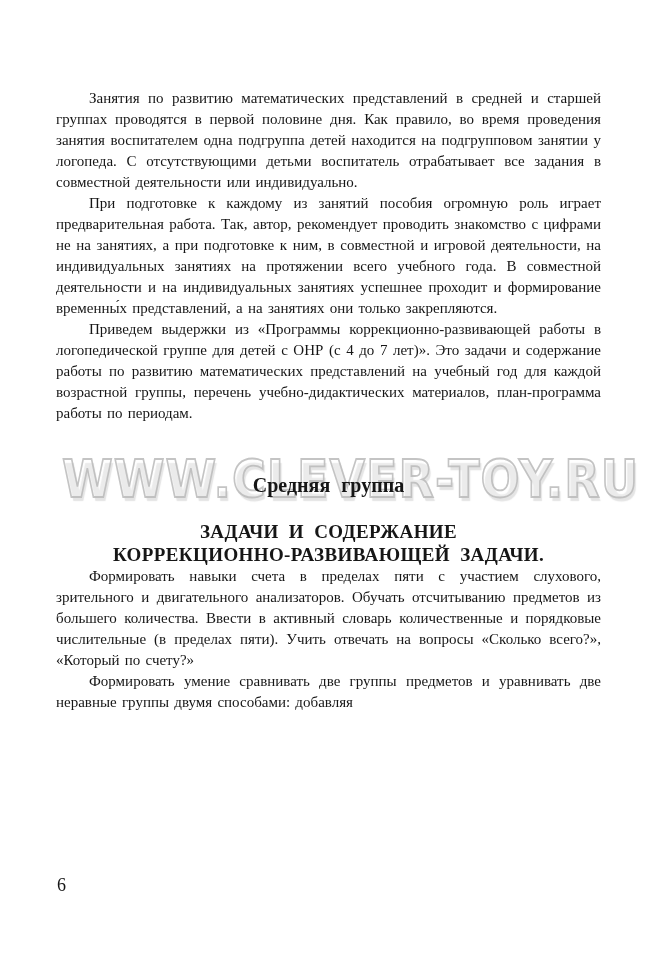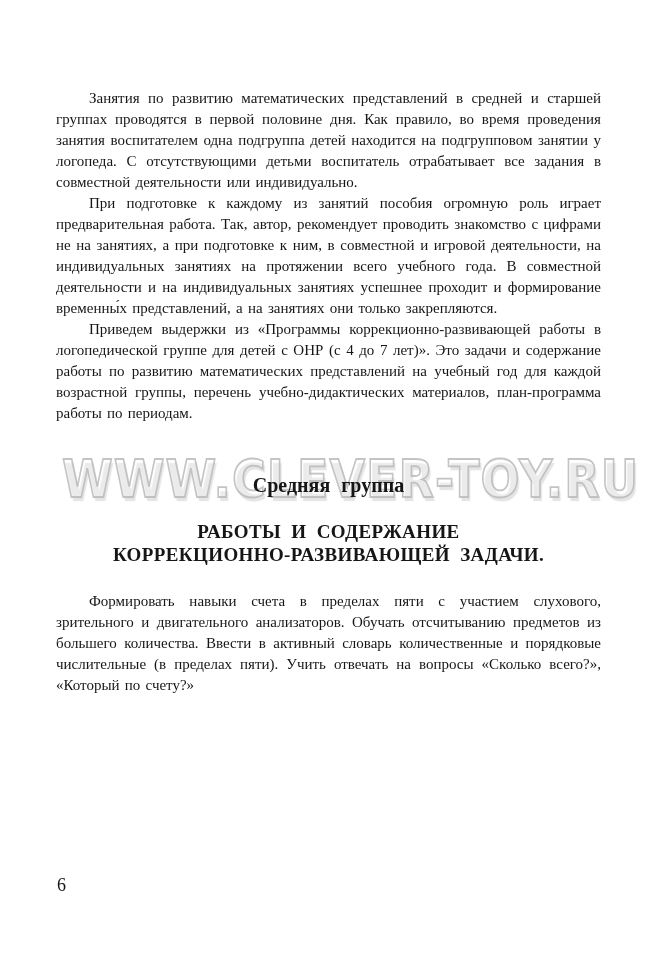--- a/index.html
+++ b/index.html
@@ -60,21 +60,21 @@
   .chapter-heading {
     margin: 23px 0 0 0;
     font-size: 19px;
     line-height: 23px;
     font-weight: bold;
     text-align: center;
     letter-spacing: 0.4px;
     word-spacing: 5px;
   }
   .chapter-heading .h-line { display: block; }
-  .par-after-heading { margin-top: 25px; }
+  .par-after-heading { }
   .page-number {
     position: absolute;
     left: 57px;
     top: 874px;
     z-index: 1;
     font-size: 18px;
     line-height: 22px;
   }
 </style>
 </head>
@@ -88,24 +88,25 @@
 
     <p class="body-par">Занятия по развитию математических представлений в средней и старшей группах проводятся в первой половине дня. Как правило, во время проведения занятия воспитателем одна подгруппа детей находится на подгрупповом занятии у логопеда. С отсутствующими детьми воспитатель отрабатывает все задания в совместной деятельности или индивидуально.</p>
 
     <p class="body-par">При подготовке к каждому из занятий пособия огромную роль играет предварительная работа. Так, автор, рекомендует проводить знакомство с цифрами не на занятиях, а при подготовке к ним, в совместной и игровой деятельности, на индивидуальных занятиях на протяжении всего учебного года. В совместной деятельности и на индивидуальных занятиях успешнее проходит и формирование временны́х представлений, а на занятиях они только закрепляются.</p>
 
     <p class="body-par">Приведем выдержки из «Программы коррекционно-развивающей работы в логопедической группе для детей с ОНР (с 4 до 7 лет)». Это задачи и содержание работы по развитию математических представлений на учебный год для каждой возрастной группы, перечень учебно-дидактических материалов, план-программа работы по периодам.</p>
 
     <h2 class="section-title">Средняя группа</h2>
 
     <h3 class="chapter-heading">
-      <span class="h-line">РАБОТЫ И СОДЕРЖАНИЕ</span>
+      <span class="h-line">ЗАДАЧИ И СОДЕРЖАНИЕ</span>
       <span class="h-line">КОРРЕКЦИОННО-РАЗВИВАЮЩЕЙ ЗАДАЧИ.</span>
     </h3>
 
     <p class="body-par par-after-heading">Формировать навыки счета в пределах пяти с участием слухового, зрительного и двигательного анализаторов. Обучать отсчитыванию предметов из большего количества. Ввести в активный словарь количественные и порядковые числительные (в пределах пяти). Учить отвечать на вопросы «Сколько всего?», «Который по счету?»</p>
 
+    <p class="body-par">Формировать умение сравнивать две группы предметов и уравнивать две неравные группы двумя способами: добавляя</p>
 
   </main>
 
   <div class="page-number">6</div>
 
 </div>
 
 </body></html>

